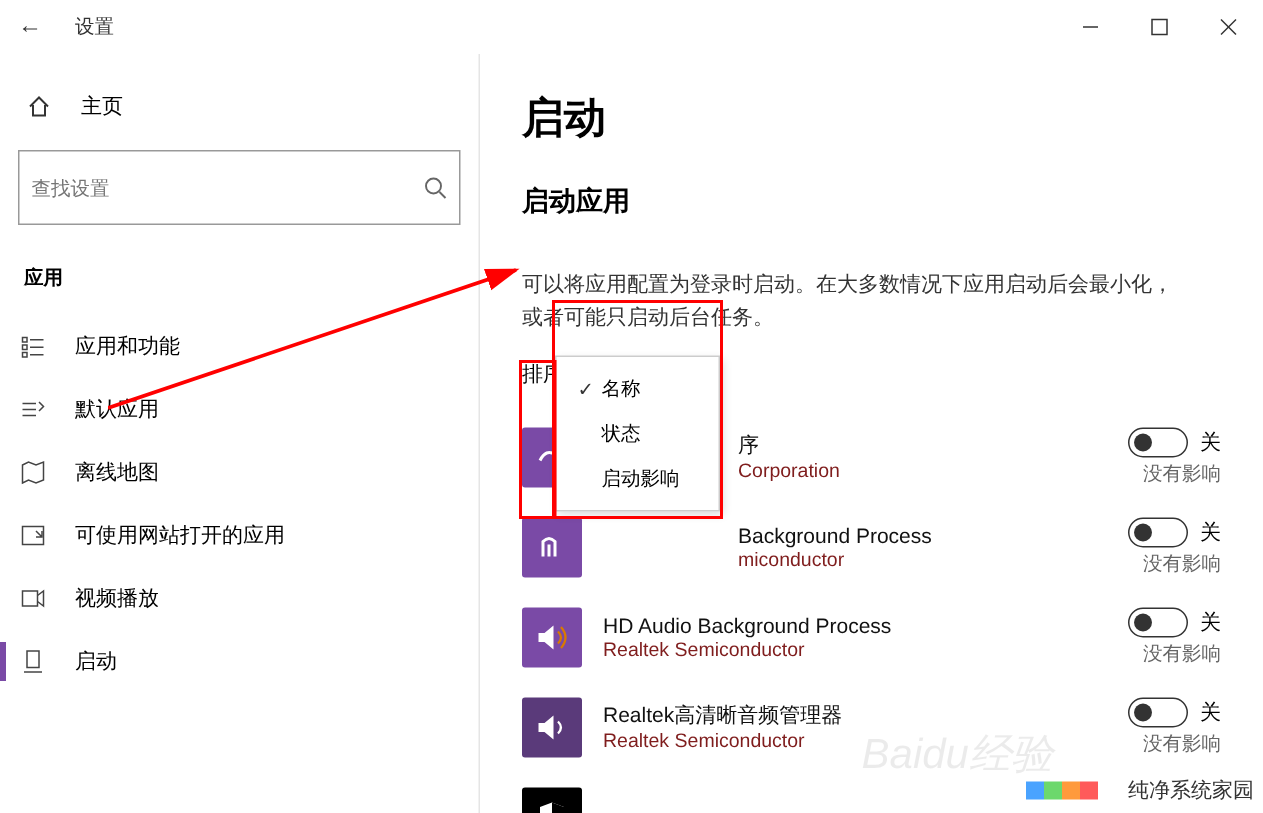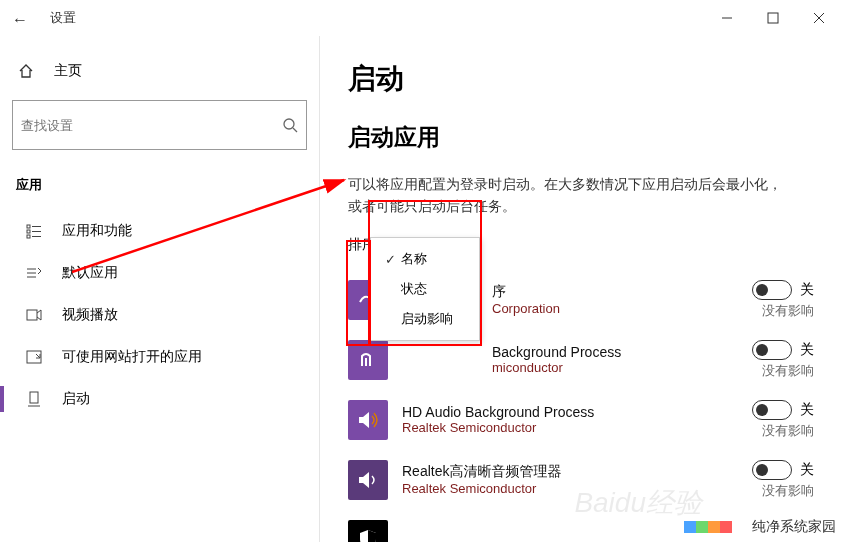--- a/index.html
+++ b/index.html
@@ -12,27 +12,27 @@
 .titlebar .wbtn { width: 46px; height: 30px; display: flex; align-items: center; justify-content: center; color: #333; }
 .body { display: flex; flex: 1; min-height: 0; }
 .sidebar { width: 320px; border-right: 1px solid #e5e5e5; padding-top: 20px; position: relative; }
 .home-row { display: flex; align-items: center; padding: 6px 16px; margin-bottom: 14px; }
 .home-row .icon { width: 20px; display:flex; justify-content:center; color:#333; }
 .home-row .lbl { margin-left: 18px; font-size: 14px; }
 .searchbox { margin: 0 12px 20px 12px; height: 50px; border: 1px solid #999; display: flex; align-items: center; padding: 0 8px; }
 .searchbox input { flex: 1; border: none; outline: none; font-size: 13px; background: transparent; }
 .searchbox .sicon { color: #666; }
 .section-label { padding: 6px 16px; font-size: 13px; font-weight: 600; margin-bottom: 10px; }
-.nav-item { display: flex; align-items: center; padding: 12px 24px; font-size: 14px; position: relative; }
+.nav-item { display: flex; align-items: center; padding: 12px 12px; font-size: 14px; position: relative; }
 .nav-item .icon { width: 20px; display:flex; justify-content:center; color:#444; }
 .nav-item .lbl { margin-left: 18px; }
 .nav-item.active::before { content:""; position:absolute; left:0; top:8px; bottom:8px; width:4px; background:#7a4aa6; }
 .content { flex: 1; padding: 24px 28px; overflow: hidden; position: relative; }
 h1 { font-size: 28px; font-weight: 600; margin-bottom: 24px; }
-h2 { font-size: 23px; font-weight: 600; margin-bottom: 20px; }
+h2 { font-size: 18px; font-weight: 600; margin-bottom: 32px; }
 .desc { font-size: 14px; color: #333; line-height: 1.6; max-width: 440px; margin-bottom: 18px; }
 .sortrow { display: flex; align-items: center; font-size: 14px; margin-bottom: 16px; }
 .sortrow .chev { margin-left: 6px; font-size: 12px; }
 .dropdown { position: absolute; left: 370px; top: 237px; width: 110px; background: #fff; border: 1px solid #ccc; box-shadow: 2px 2px 6px rgba(0,0,0,0.15); padding: 6px 0; z-index: 10; }
 .dropdown .ditem { display: flex; align-items: center; padding: 6px 14px; font-size: 13px; }
 .dropdown .ditem .chk { width: 16px; color:#333; }
 .app-list { margin-top: 6px; }
 .app-row { display: flex; align-items: center; padding: 10px 0; }
 .app-icon { width: 40px; height: 40px; background: #7a4aa6; display:flex; align-items:center; justify-content:center; color:#fff; border-radius:2px; }
 .app-icon.shield { background:#000; }
@@ -121,34 +121,42 @@
               <line x1="1" y1="8" x2="10" y2="8" stroke="#444"></line>
               <line x1="1" y1="12" x2="10" y2="12" stroke="#444"></line>
               <path d="M12 3 L15 6 L12 9" fill="none" stroke="#444"></path>
             </svg>
           </span>
         <span class="lbl">默认应用</span>
       </div>
       <div class="nav-item">
         <span class="icon">
             <svg width="16" height="16" viewBox="0 0 16 16">
+              <path d="M1 3 L5 1 L10 3 L15 1 V13 L10 15 L5 13 L1 15 Z" fill="none" stroke="#444"></path>
+            </svg>
+          </span>
+        <span class="lbl">离线地图</span>
+      </div>
+      <div class="nav-item">
+        <span class="icon">
+            <svg width="16" height="16" viewBox="0 0 16 16">
+              <rect x="1" y="2" width="14" height="12" fill="none" stroke="#444"></rect>
+              <path d="M10 5 L14 9 M14 5 L14 9 L10 9" fill="none" stroke="#444"></path>
+            </svg>
+          </span>
+        <span class="lbl">可使用网站打开的应用</span>
+      </div>
+      <div class="nav-item">
+        <span class="icon">
+            <svg width="16" height="16" viewBox="0 0 16 16">
               <rect x="1" y="3" width="10" height="10" fill="none" stroke="#444"></rect>
               <path d="M11 6 L15 3 V13 L11 10" fill="none" stroke="#444"></path>
             </svg>
           </span>
         <span class="lbl">视频播放</span>
-      </div>
-      <div class="nav-item">
-        <span class="icon">
-            <svg width="16" height="16" viewBox="0 0 16 16">
-              <rect x="1" y="2" width="14" height="12" fill="none" stroke="#444"></rect>
-              <path d="M10 5 L14 9 M14 5 L14 9 L10 9" fill="none" stroke="#444"></path>
-            </svg>
-          </span>
-        <span class="lbl">可使用网站打开的应用</span>
       </div>
       <div class="nav-item active">
         <span class="icon">
             <svg width="16" height="16" viewBox="0 0 16 16">
               <rect x="4" y="1" width="8" height="11" fill="none" stroke="#444"></rect>
               <line x1="2" y1="15" x2="14" y2="15" stroke="#444"></line>
             </svg>
           </span>
         <span class="lbl">启动</span>
       </div>

